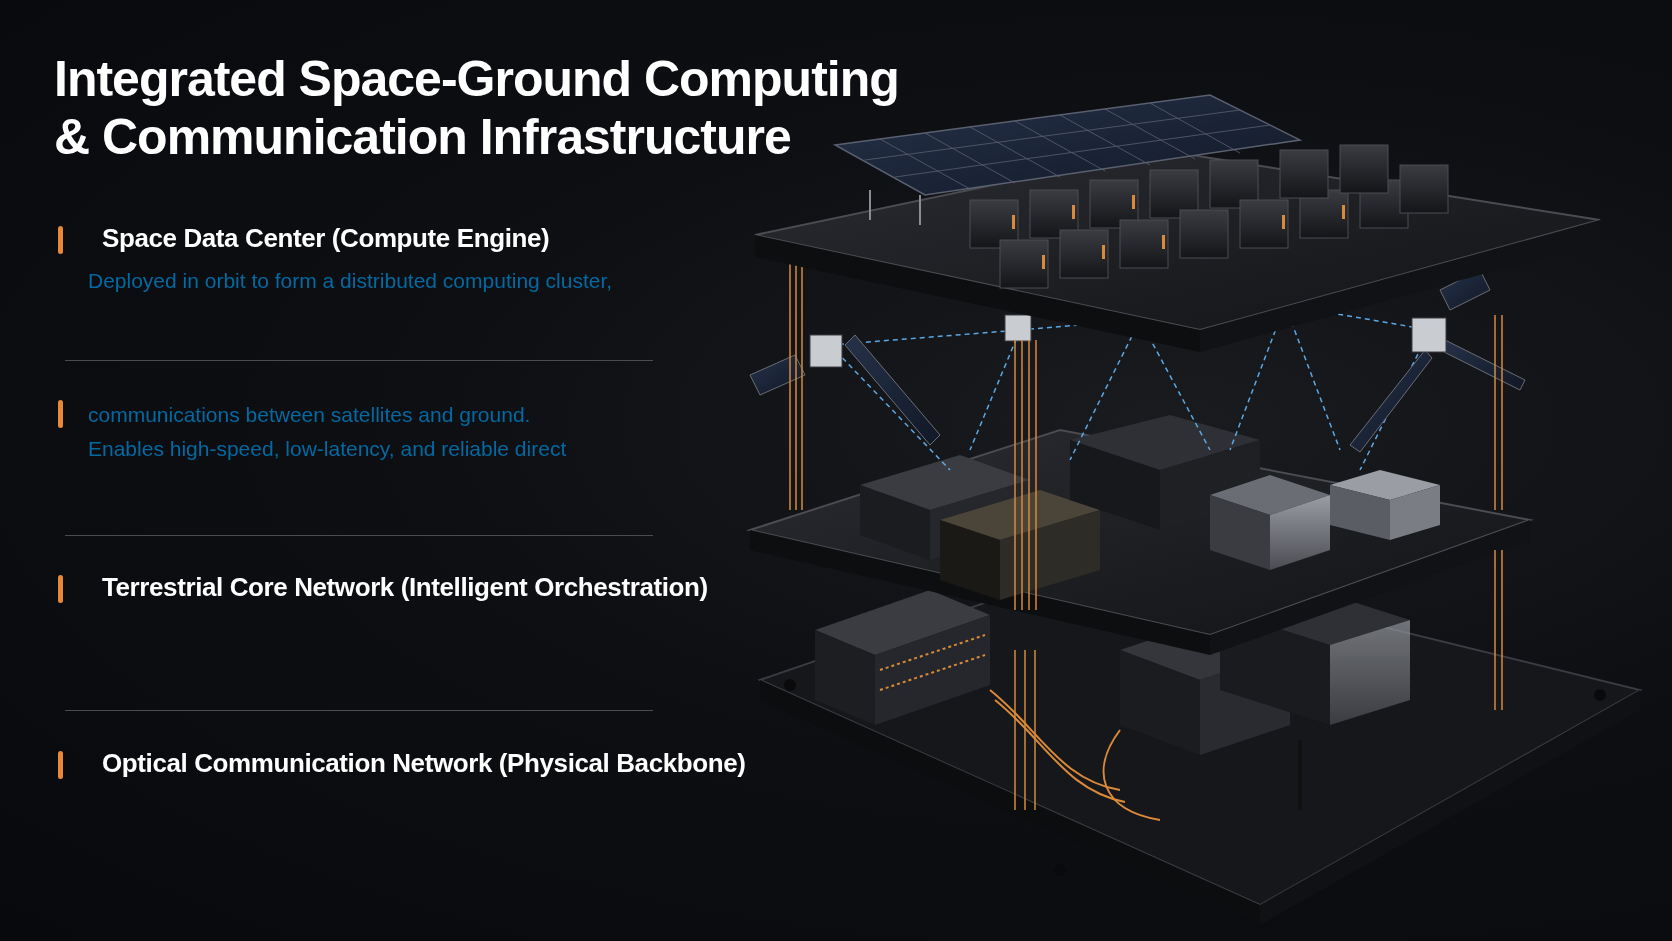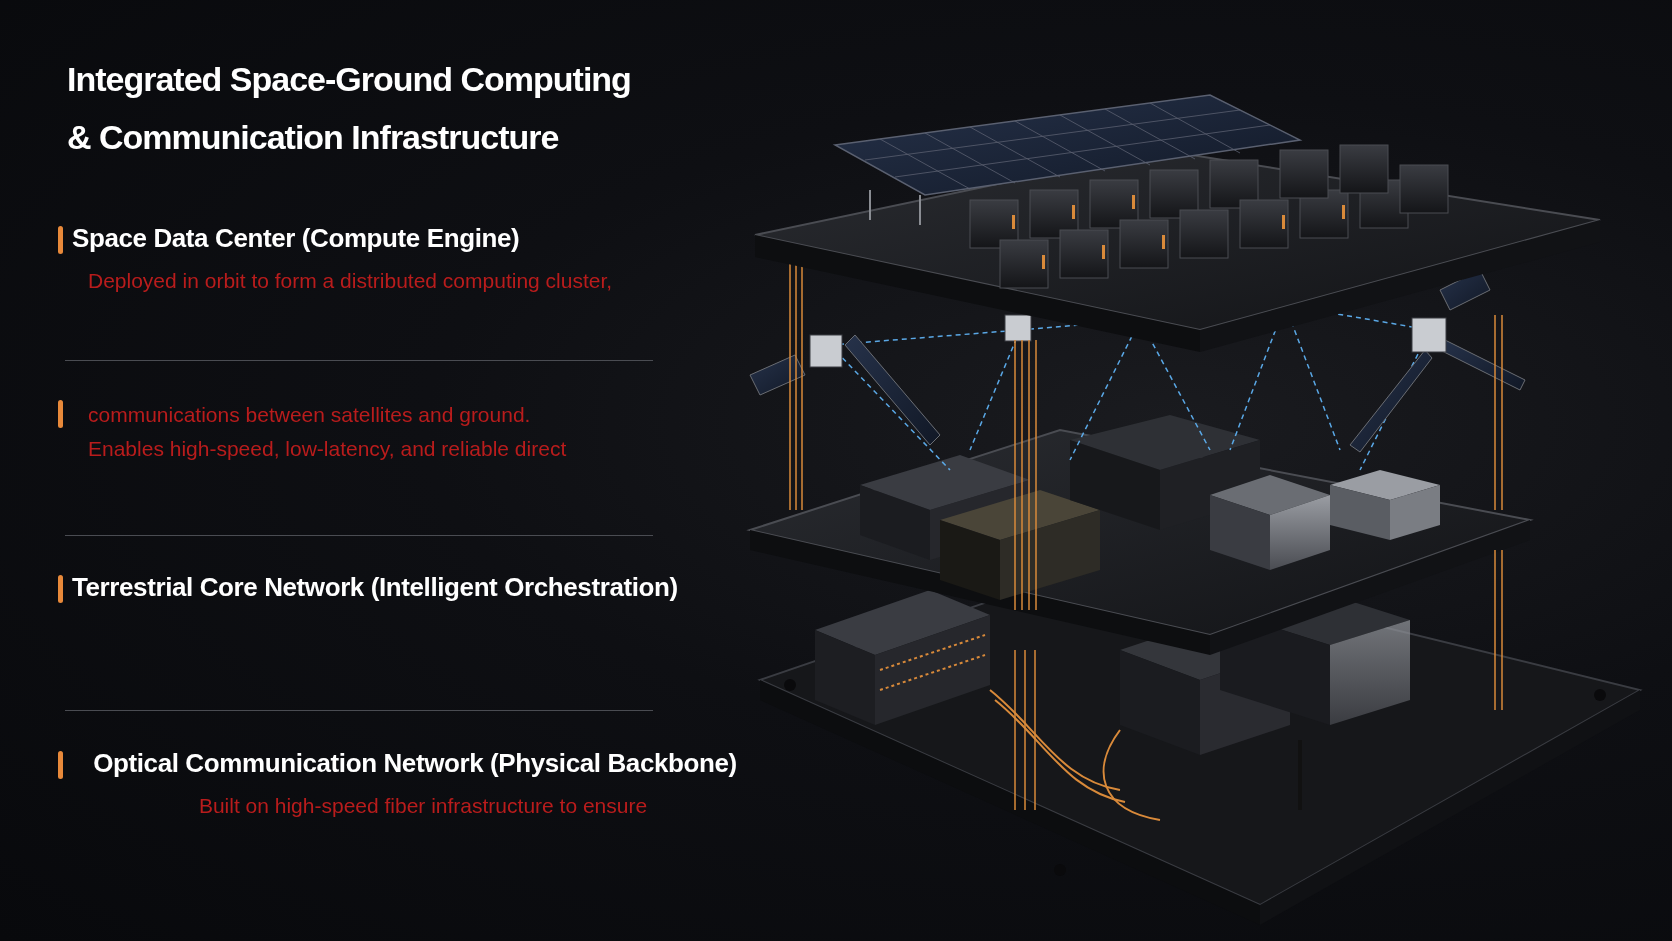--- a/index.html
+++ b/index.html
@@ -3,37 +3,37 @@
 <meta charset="utf-8">
 <style>
   html, body { margin: 0; padding: 0; }
   body {
     width: 1672px; height: 941px; overflow: hidden; position: relative;
     background: radial-gradient(ellipse at 70% 45%, #1a1b1f 0%, #0e0f13 45%, #08090c 100%);
     font-family: "Liberation Sans", "DejaVu Sans", sans-serif;
     color: #ffffff;
   }
   .title {
-    position: absolute; left: 67px; top: 50px; margin: 0;
-    font-size: 34px; font-weight: 700; line-height: 58px; letter-spacing: -1px;
+    position: absolute; left: 54px; top: 50px; margin: 0;
+    font-size: 50px; font-weight: 700; line-height: 58px; letter-spacing: -1px;
     color: #ffffff;
   }
   .title span { display: block; white-space: nowrap; }
   .section { position: absolute; left: 58px; width: 700px; }
   .section .bar {
     position: absolute; left: 0; top: 8px; width: 5px; height: 28px;
     border-radius: 3px; background: #e8893a;
   }
   .section h2 {
-    margin: 0; padding-left: 14px; font-size: 26px; font-weight: 700;
+    margin: 0; padding-left: 44px; font-size: 26px; font-weight: 700;
     line-height: 40px; color: #ffffff; white-space: nowrap; letter-spacing: -0.4px;
   }
   .section p {
     margin: 6px 0 0 0; padding-left: 30px; font-size: 21px; line-height: 34px;
-    color: #b91c1c; white-space: nowrap;
+    color: #0369a1; white-space: nowrap;
   }
   .section p span { display: block; }
   .divider {
     position: absolute; left: 65px; width: 588px; height: 1px; background: #4a4c52;
   }
   .illustration { position: absolute; left: 740px; top: 90px; width: 920px; height: 850px; }
 </style>
 </head>
 <body>
 
@@ -61,25 +61,24 @@
 <div class="divider" style="top:535px;"></div>
 
 <div class="section" style="top:567px;">
   <div class="bar"></div>
   <h2>Terrestrial Core Network (Intelligent Orchestration)</h2>
   <p>
   </p>
 </div>
 <div class="divider" style="top:710px;"></div>
 
-<div class="section" style="top:743px;text-align:center;">
+<div class="section" style="top:743px;">
   <div class="bar"></div>
   <h2>Optical Communication Network (Physical Backbone)</h2>
   <p>
-    <span>Built on high-speed fiber infrastructure to ensure</span>
   </p>
 </div>
 
 <svg class="illustration" viewBox="0 0 920 850" xmlns="http://www.w3.org/2000/svg">
   <defs>
     <linearGradient id="platTop" x1="0" y1="0" x2="1" y2="1">
       <stop offset="0" stop-color="#2a2c31"></stop>
         <stop offset="1" stop-color="#121316"></stop>
     </linearGradient>
     <linearGradient id="solarG" x1="0" y1="0" x2="1" y2="1">

